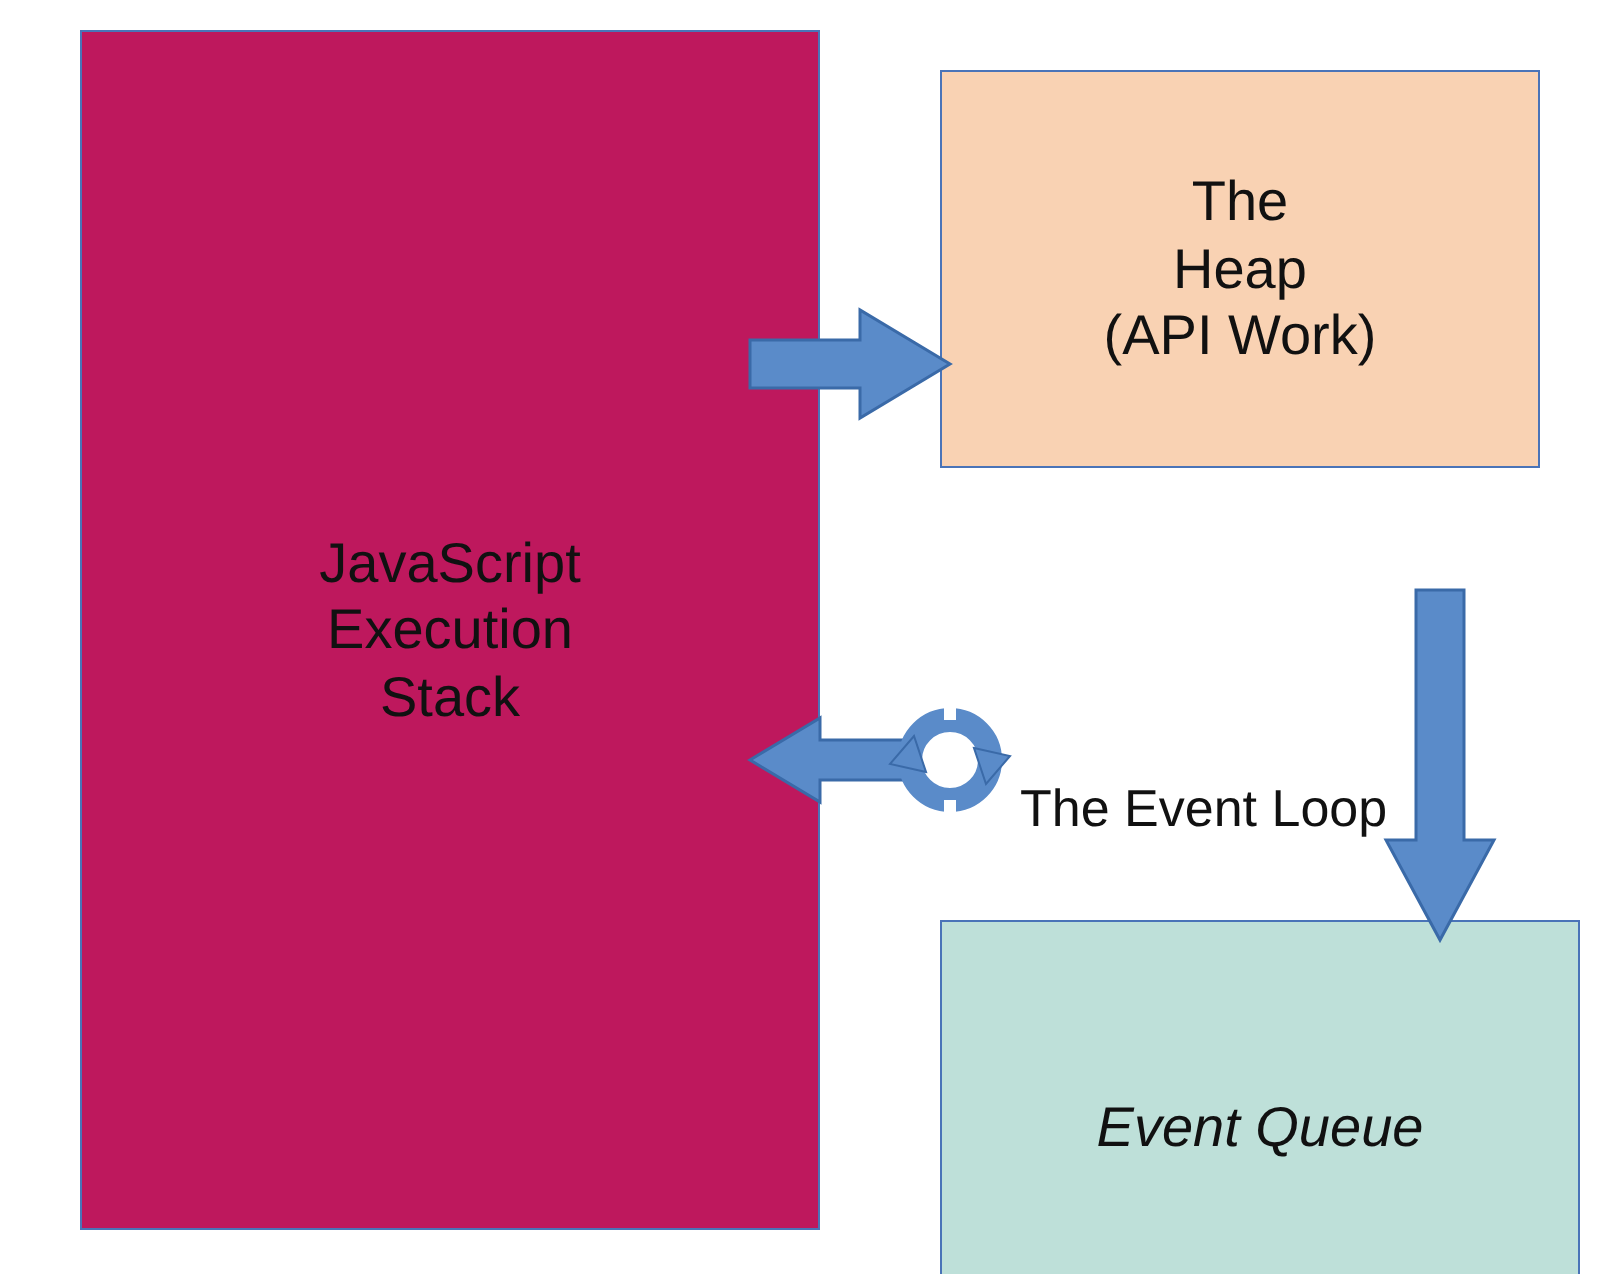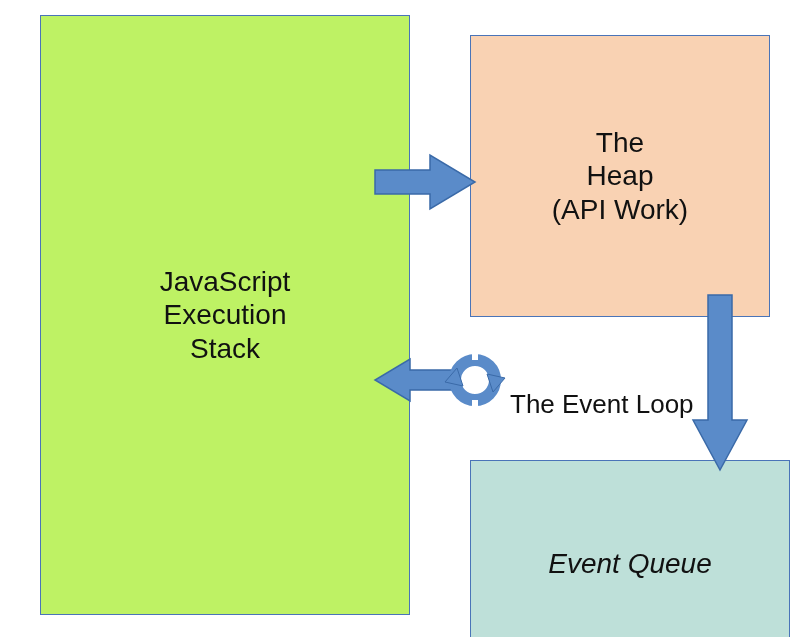--- a/index.html
+++ b/index.html
@@ -21,21 +21,21 @@
     display: flex;
     align-items: center;
     justify-content: center;
     text-align: center;
     font-size: 28px;
     line-height: 1.2;
     color: #111;
     white-space: pre-line;
   }
   .stack {
-    background: #bef264;
+    background: #be185d;
     border: 1px solid #4a74b8;
   }
   .heap {
     background: #f9d2b3;
     border: 1px solid #4a74b8;
   }
   .queue {
     background: #bee0d9;
     border: 1px solid #4a74b8;
   }
@@ -54,21 +54,21 @@
 <body>
 
 <div class="canvas">
 
   <div class="box stack" style="left:40px; top:15px; width:370px; height:600px;">
     <span>JavaScript
 Execution
 Stack</span>
   </div>
 
-  <div class="box heap" style="left:470px; top:35px; width:300px; height:282px;">
+  <div class="box heap" style="left:470px; top:35px; width:300px; height:199px;">
     <span>The
 Heap
 (API Work)</span>
   </div>
 
   <div class="box queue" style="left:470px; top:460px; width:320px; height:208px;font-style:italic;">
     <span>Event Queue</span>
   </div>
 
   <svg class="arrow" style="left:375px; top:152px; width:100px; height:60px;" viewBox="0 0 100 60">

